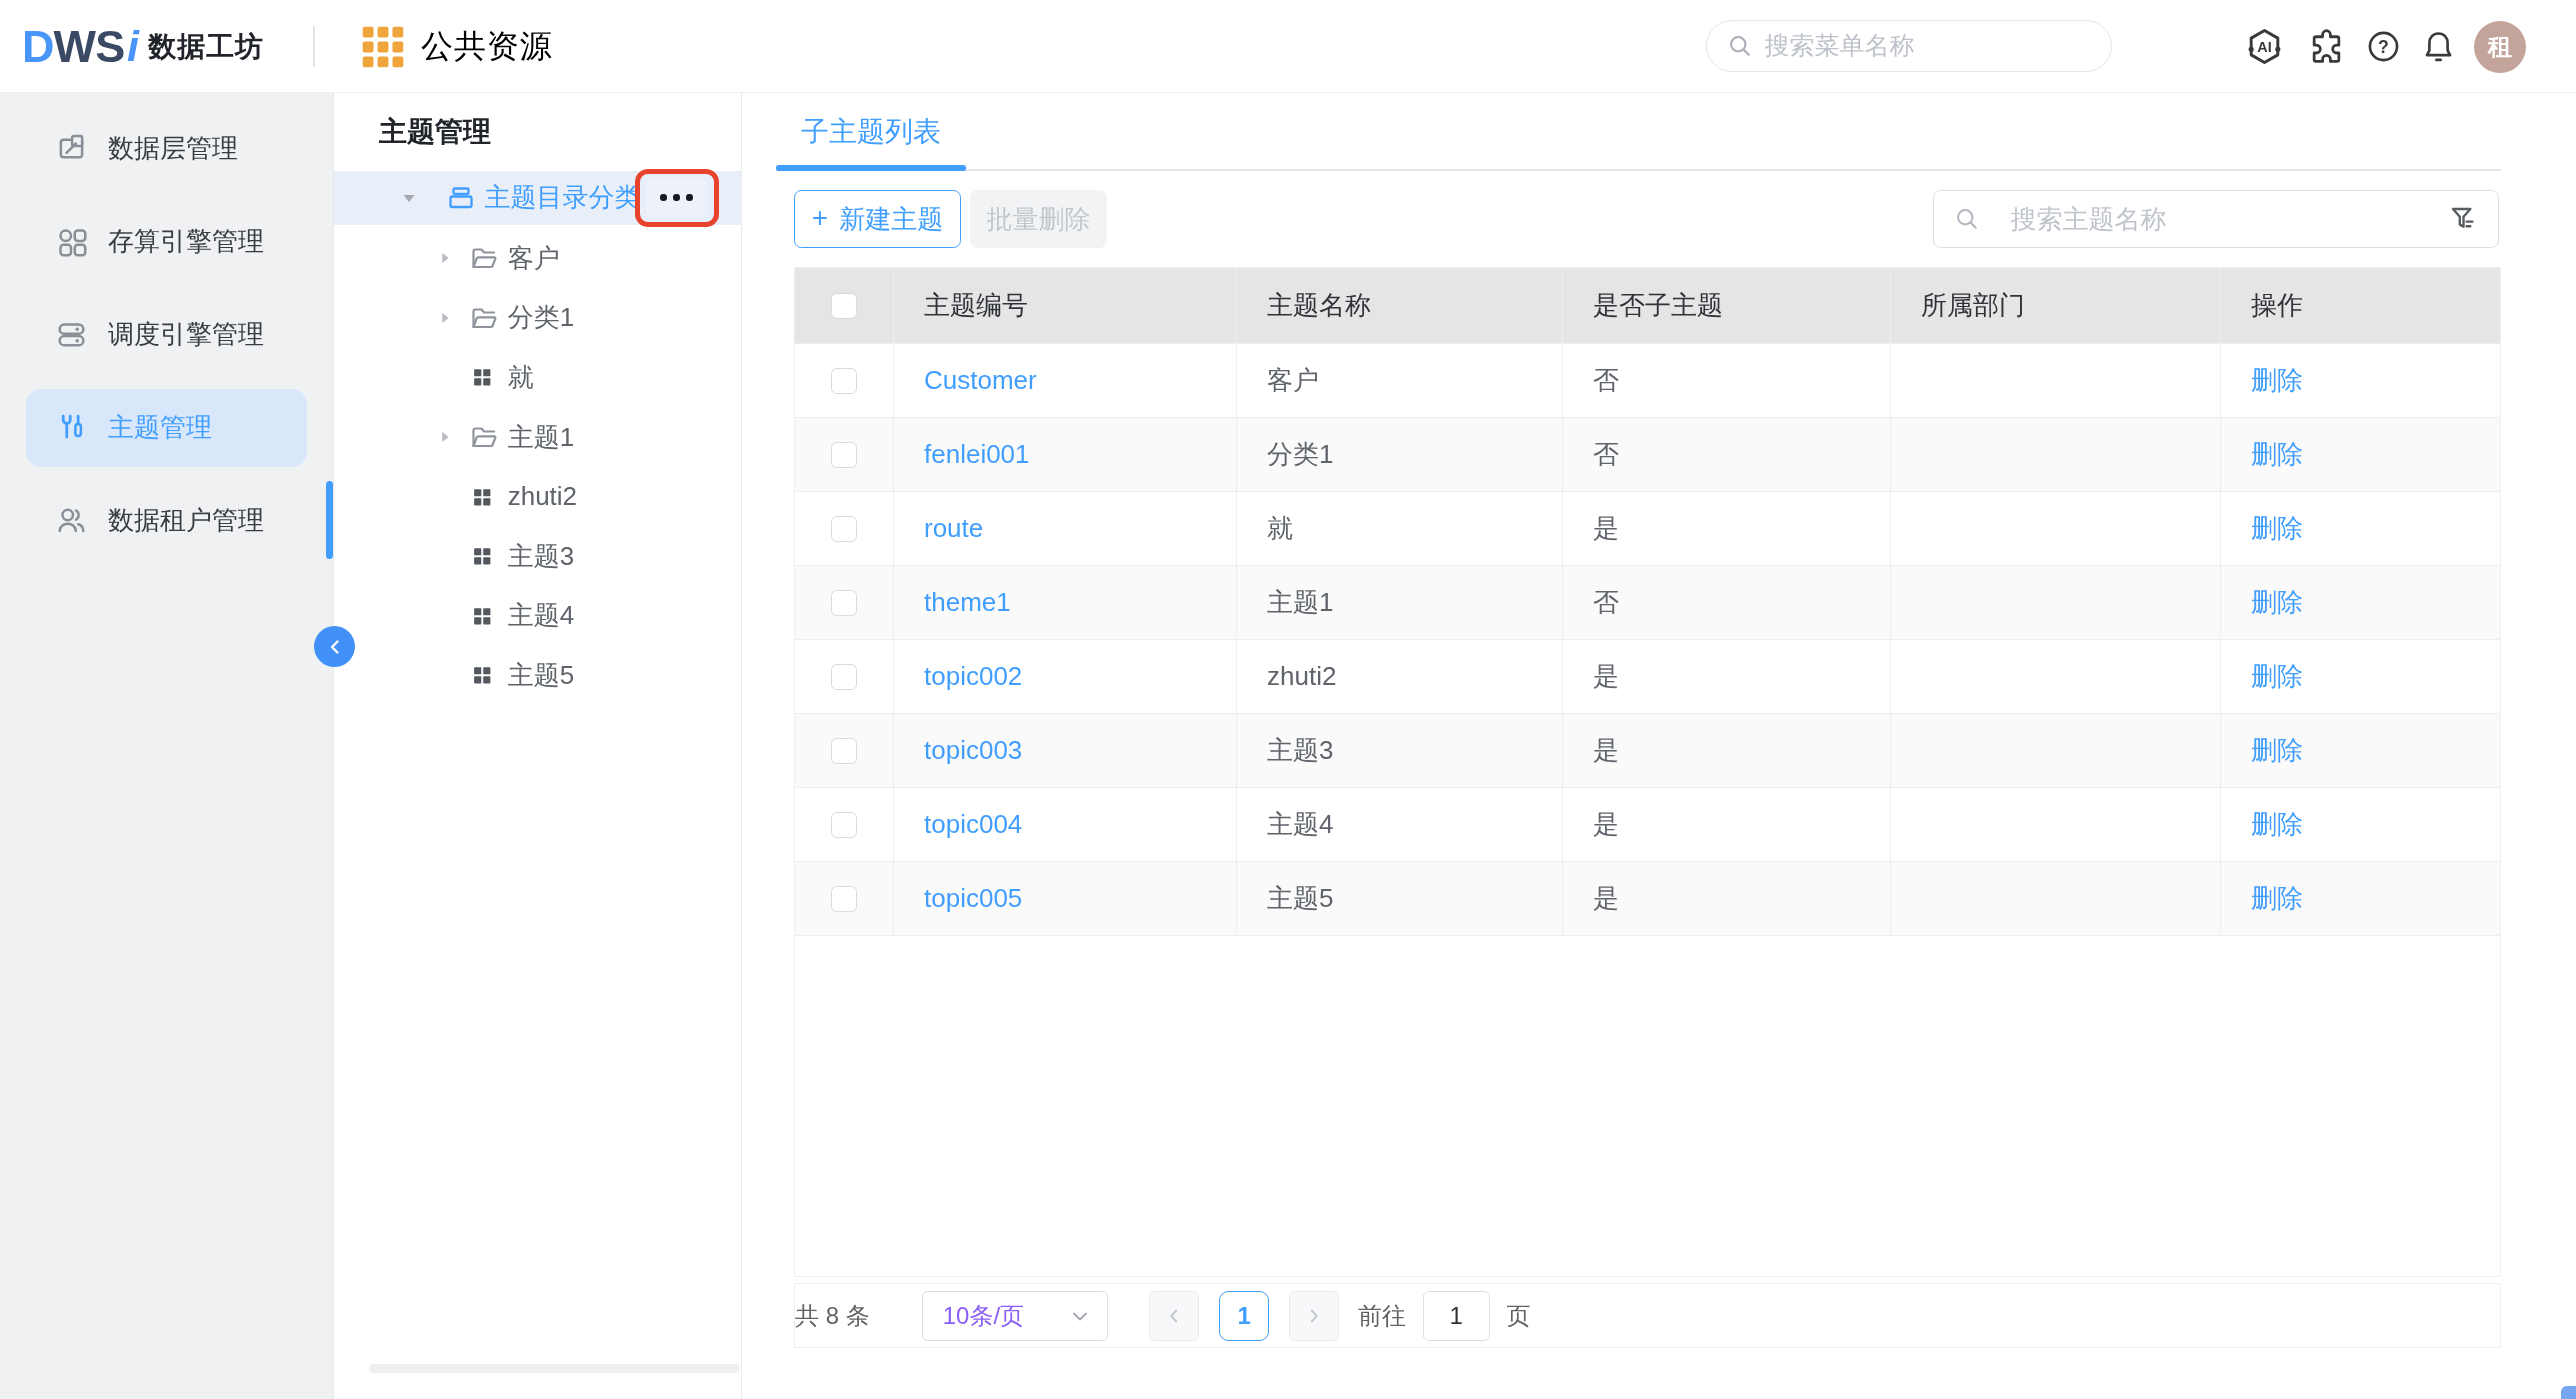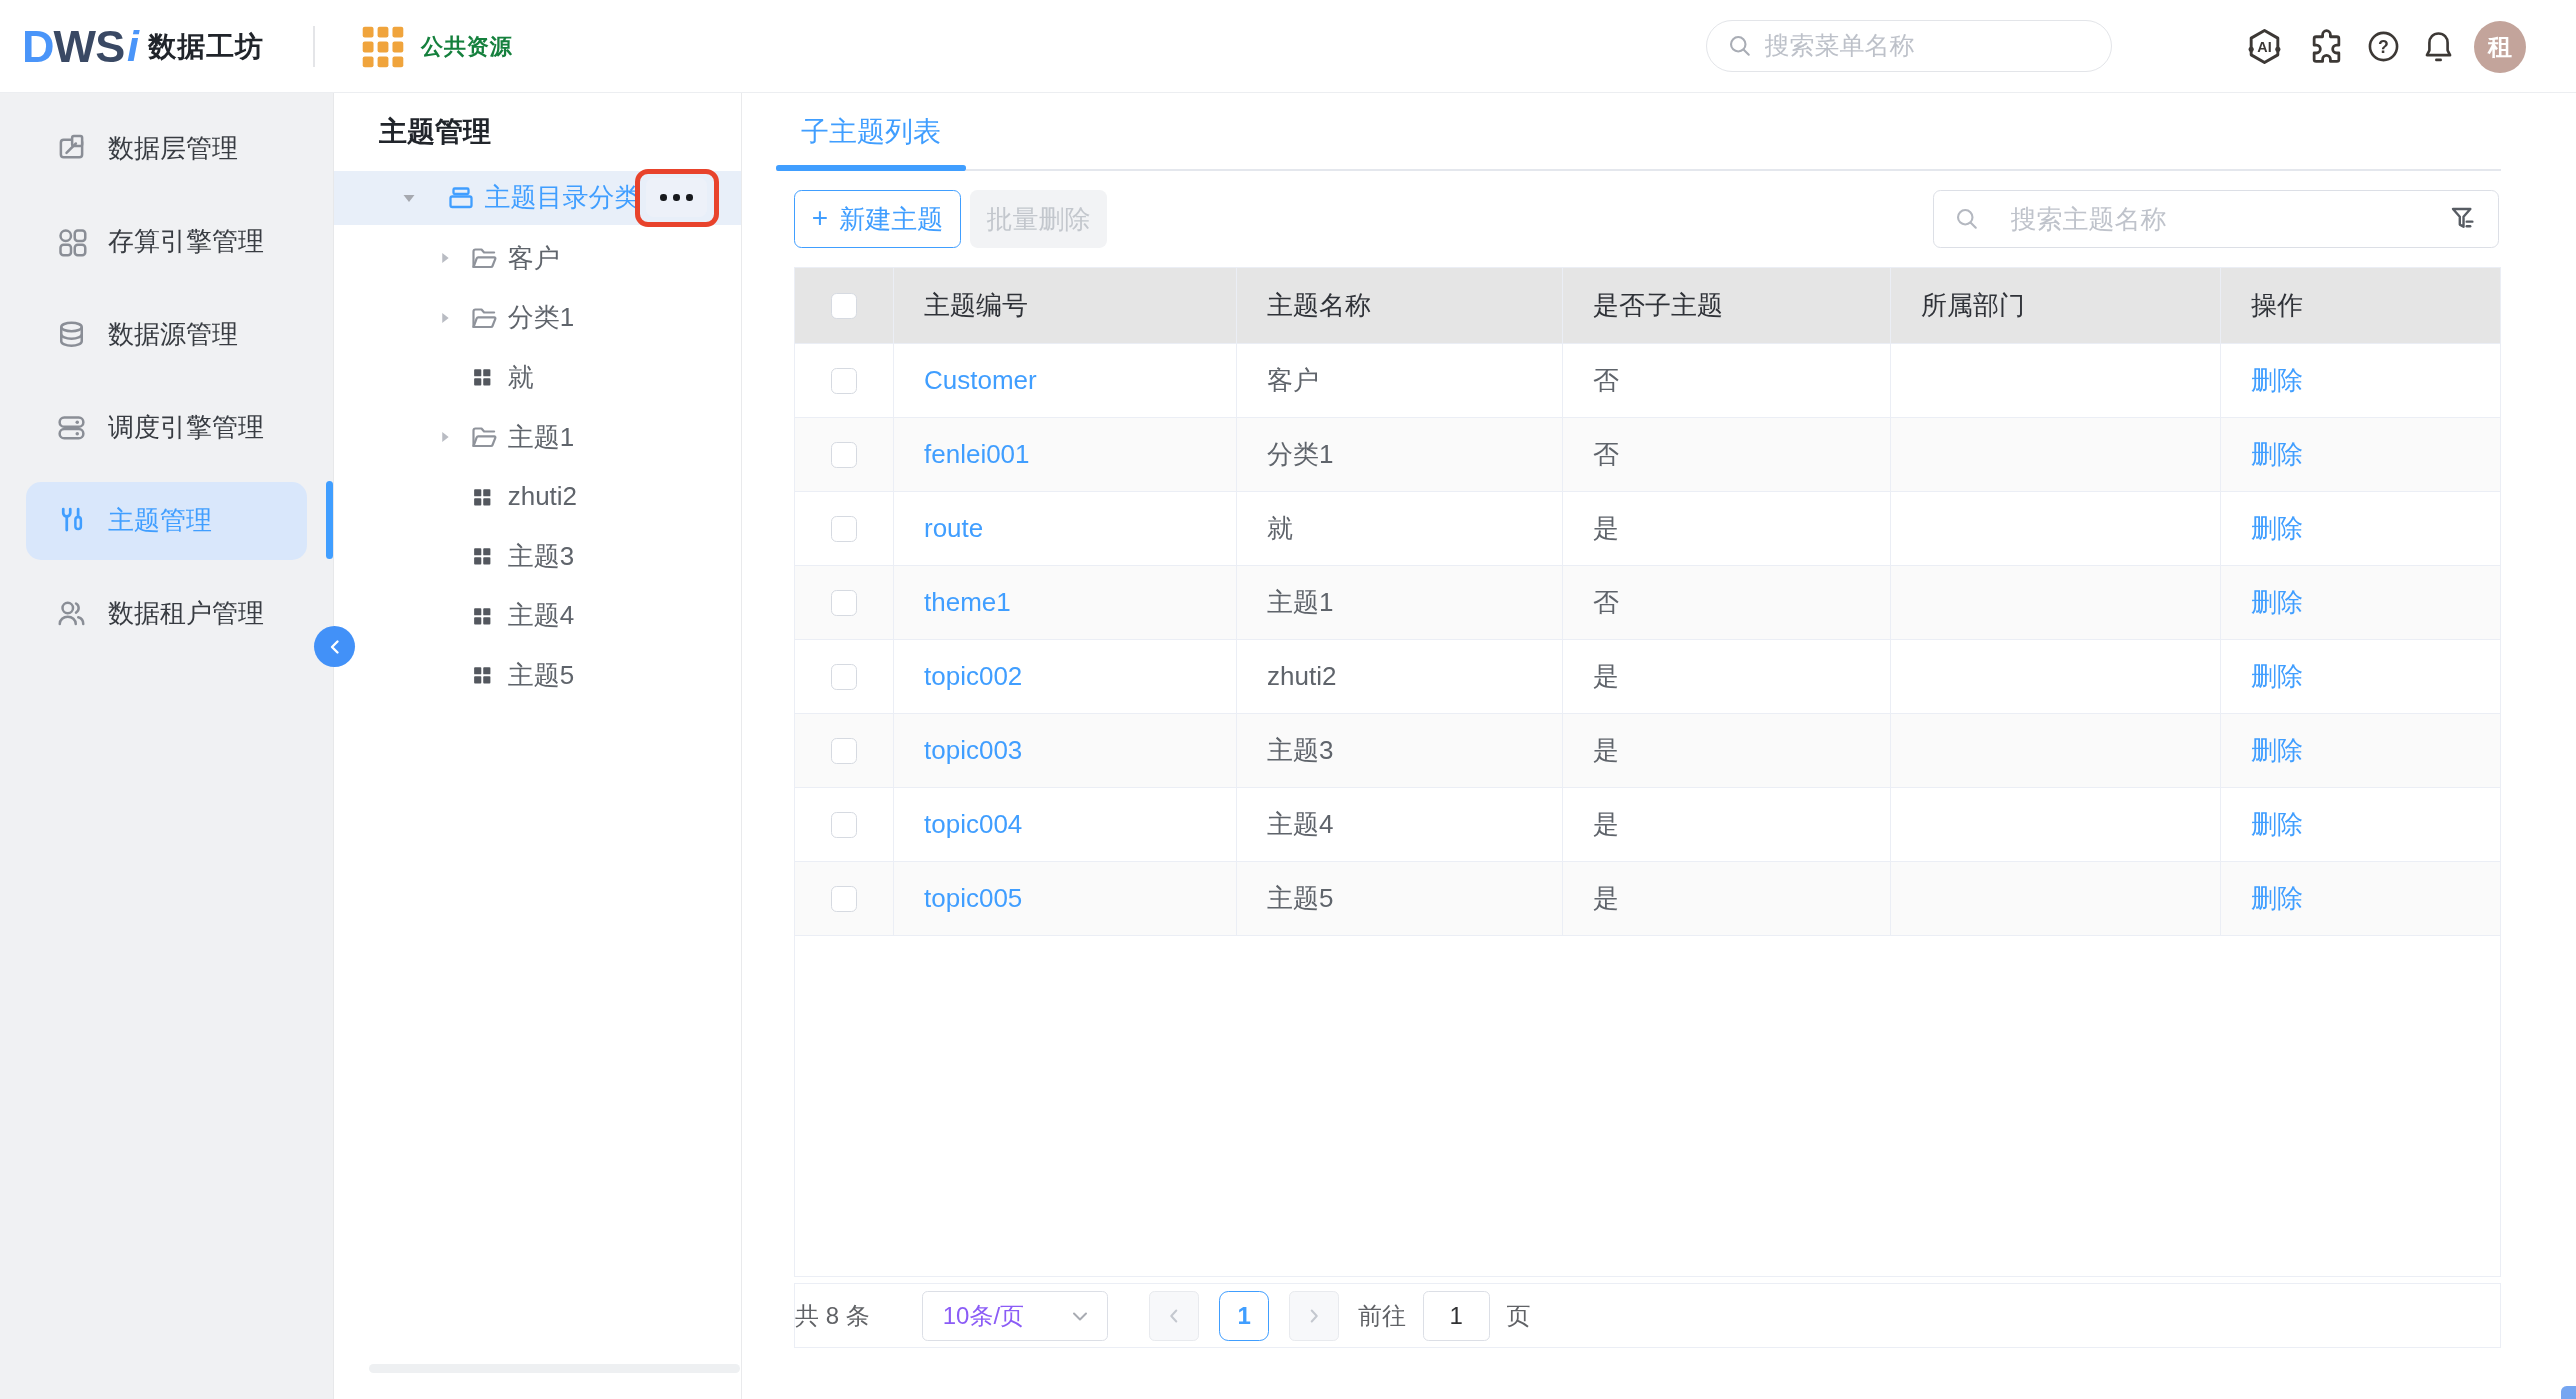--- a/index.html
+++ b/index.html
@@ -10,21 +10,21 @@
   
   .topbar { position:absolute; left:0; top:0; width:2576px; height:93px; background:#fff;
     border-bottom:1.9px solid #eceef1; z-index:10; }
   .logo-group { position:absolute; left:22px; top:0; height:93px; display:flex; align-items:center; }
   .logo-d  { font-size:45px; font-weight:800; color:#4a95f9; letter-spacing:-0.9px; }
   .logo-ws { font-size:45px; font-weight:800; color:#3a4964; letter-spacing:-0.9px; }
   .logo-i  { font-size:43px; font-weight:800; font-style:italic; color:#4a95f9; margin-left:2.8px; }
   .logo-product { font-size:28px; font-weight:700; color:#20242a; margin-left:9.3px; letter-spacing:0.9px; }
   .topbar-divider { position:absolute; left:313px; top:26px; height:41px; width:1.9px; background:#e4e5e8; }
   .nav-public { position:absolute; left:360px; top:0; height:93px; display:flex; align-items:center; gap:15px; cursor:pointer; }
-  .nav-public-label { font-size:22px; font-weight:700; color:#15803d; letter-spacing:0.9px; }
+  .nav-public-label { font-size:32px; font-weight:400; color:#000000; letter-spacing:0.9px; }
   .topbar-search { position:absolute; left:1706px; top:20.4px; width:406px; height:52px; border:1.9px solid #e3e5e9;
     border-radius:28px; display:flex; align-items:center; padding:0 18.6px; gap:11px; background:#fff; }
   .topbar-search input { border:none; outline:none; flex:1; font-size:25px; color:#0f172a; background:transparent;
     font-family:Liberation Serif, serif; }
   .topbar-search input::placeholder { color:#bdc1c9; }
   .topbar-icons { position:absolute; left:2244px; top:0; height:93px; display:flex; align-items:center; }
   .tb-icon { display:flex; align-items:center; justify-content:center; cursor:pointer; }
   .avatar { width:52px; height:52px; border-radius:50%; background:#c3a49b; color:#fff; font-size:24px;
     font-weight:600; display:flex; align-items:center; justify-content:center; cursor:pointer; }
 
@@ -210,32 +210,20 @@
             <rect x="16.6" y="16.6" width="8.4" height="8.4" rx="2.4"></rect>
           </svg>
         </span>
         <span class="side-label">存算引擎管理</span>
       </div>
     </div>
     <div class="side-item">
       <div class="side-pill">
         <span style="display:flex;">
           <svg width="35" height="35" viewBox="0 0 28 28" fill="none" stroke="#8a8e96" stroke-width="2">
-            <ellipse cx="14" cy="8" rx="8.2" ry="3.4"></ellipse>
-            <path d="M5.8 8 v11.4 c0 2 3.7 3.6 8.2 3.6 s8.2-1.6 8.2-3.6 V8"></path>
-            <path d="M22.2 13.7 c0 2-3.7 3.6-8.2 3.6 s-8.2-1.6-8.2-3.6"></path>
-          </svg>
-        </span>
-        <span class="side-label">数据源管理</span>
-      </div>
-    </div>
-    <div class="side-item">
-      <div class="side-pill">
-        <span style="display:flex;">
-          <svg width="35" height="35" viewBox="0 0 28 28" fill="none" stroke="#8a8e96" stroke-width="2">
             <rect x="4.5" y="6" width="19" height="7.4" rx="3.7"></rect>
             <rect x="4.5" y="15.2" width="19" height="7.4" rx="3.7"></rect>
             <circle cx="18.6" cy="9.7" r="1.4" fill="#8a8e96" stroke="none"></circle>
             <circle cx="18.6" cy="18.9" r="1.4" fill="#8a8e96" stroke="none"></circle>
           </svg>
         </span>
         <span class="side-label">调度引擎管理</span>
       </div>
     </div>
     <div class="side-item active">

